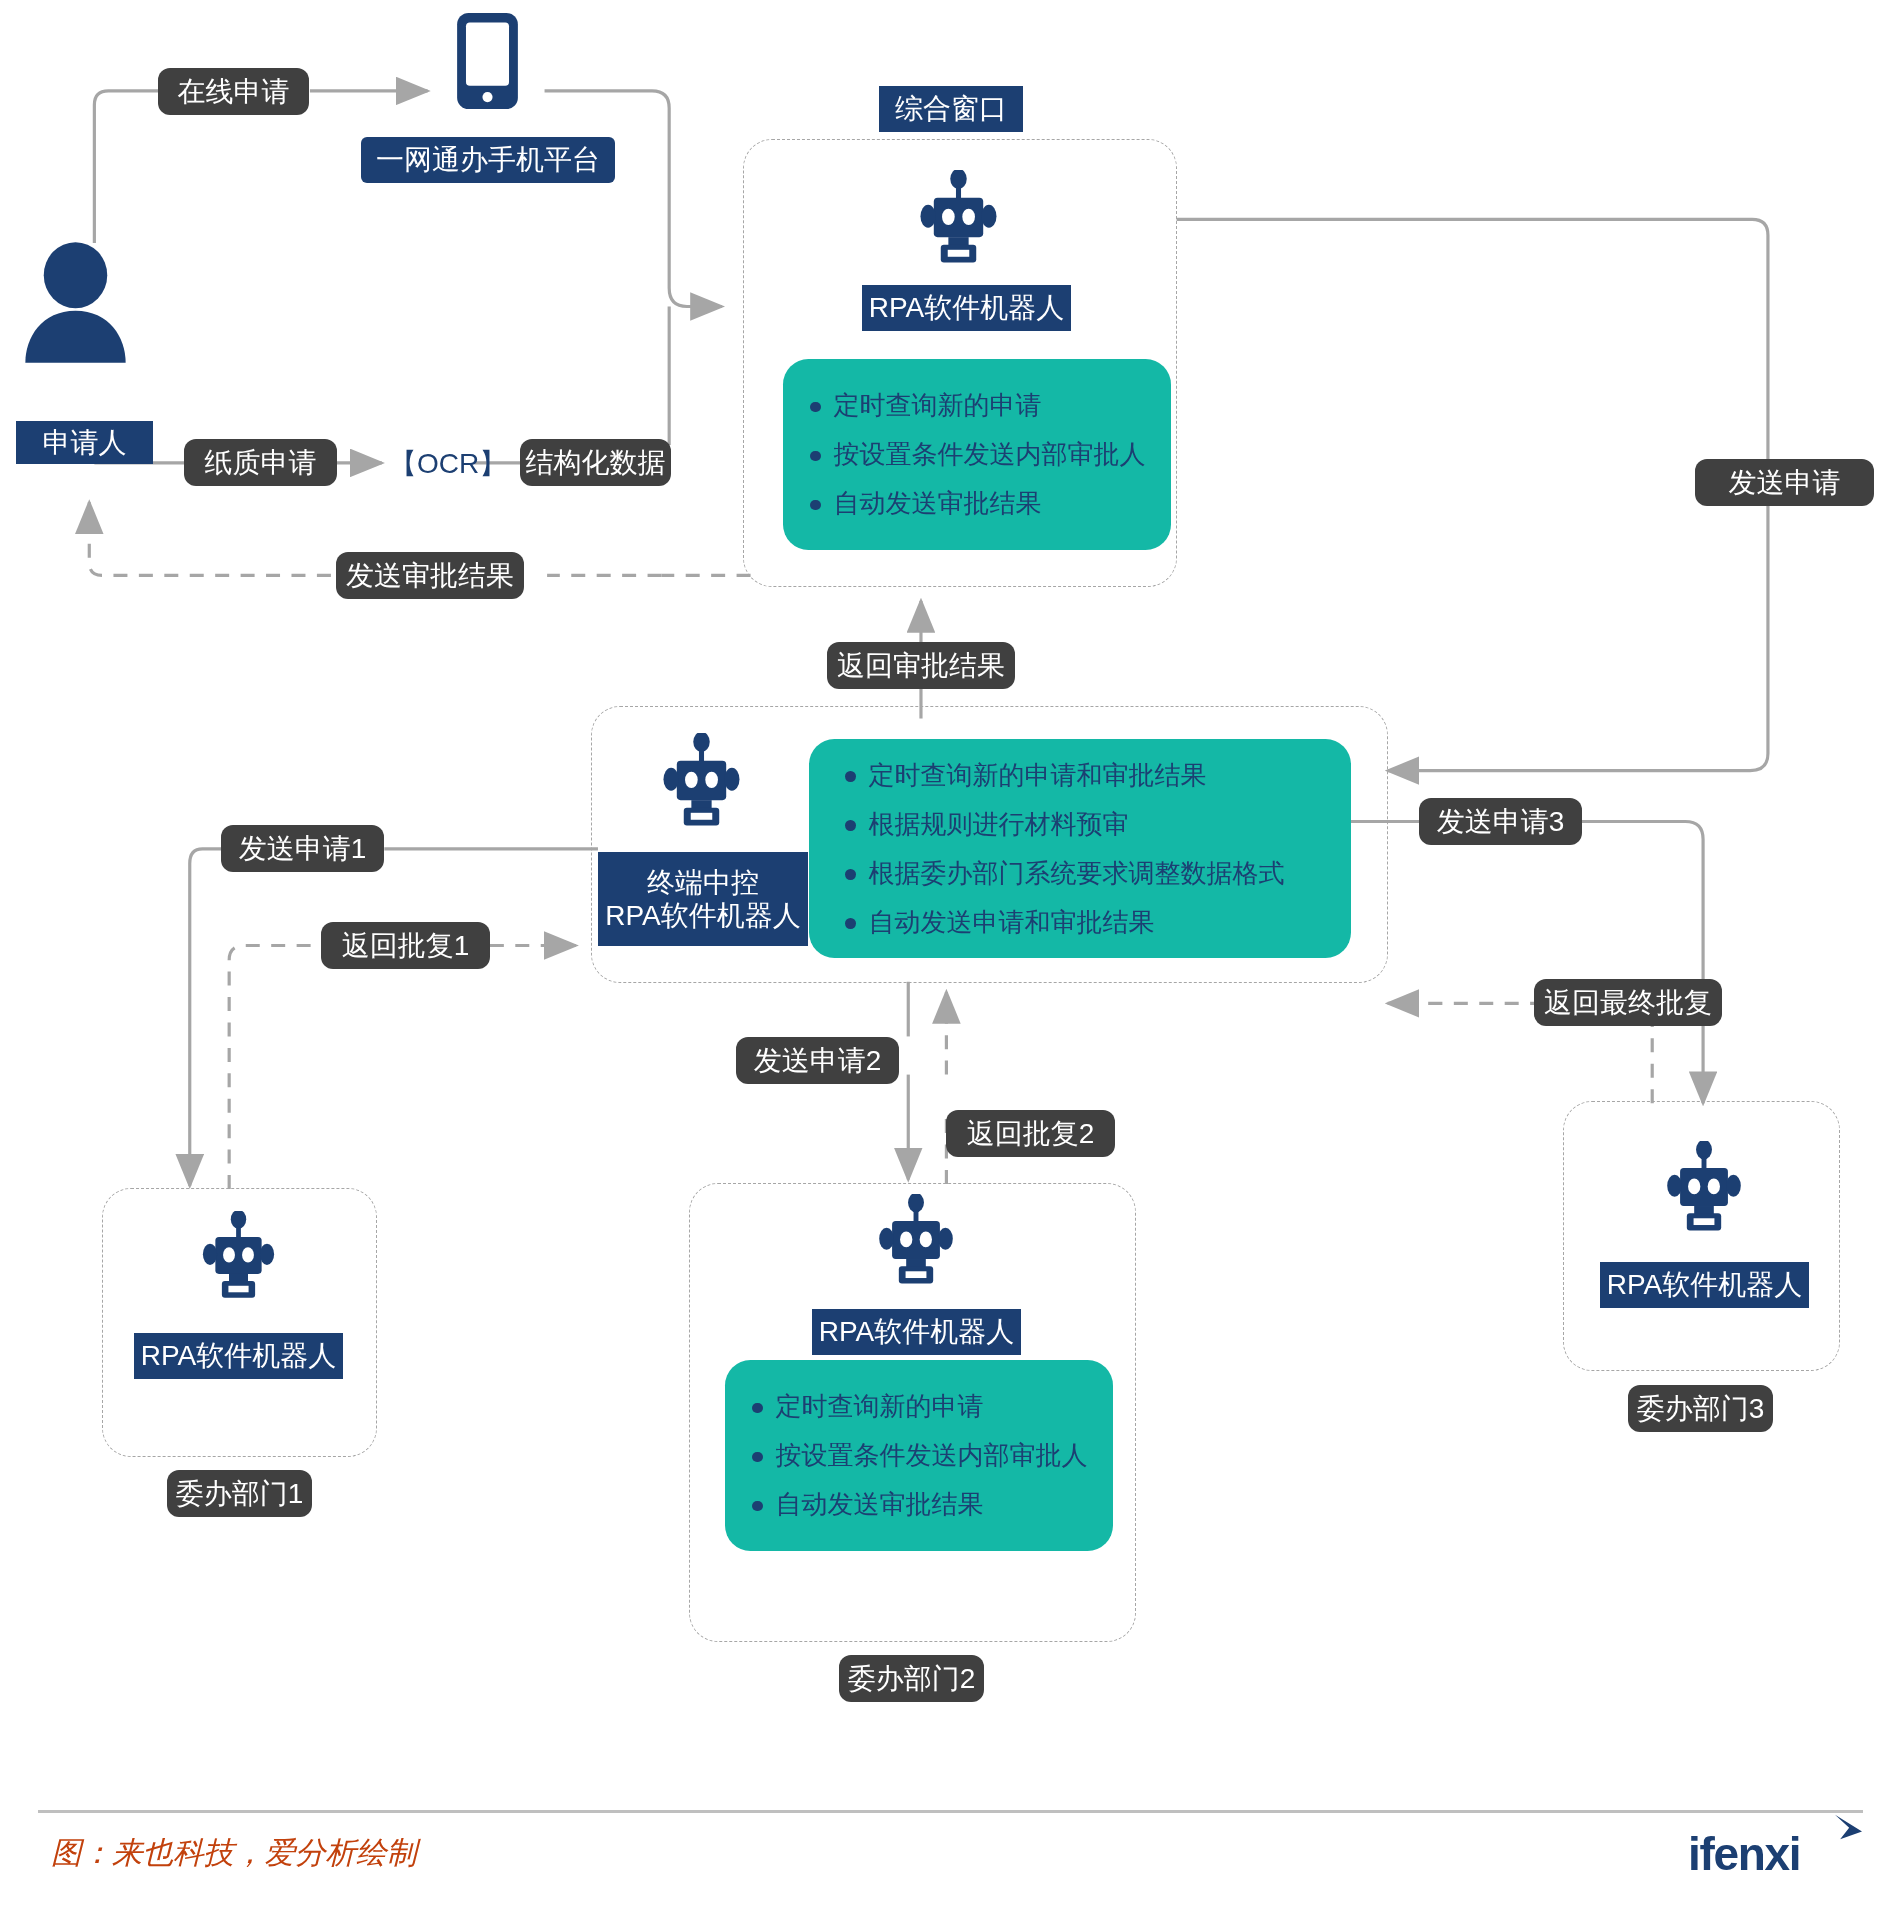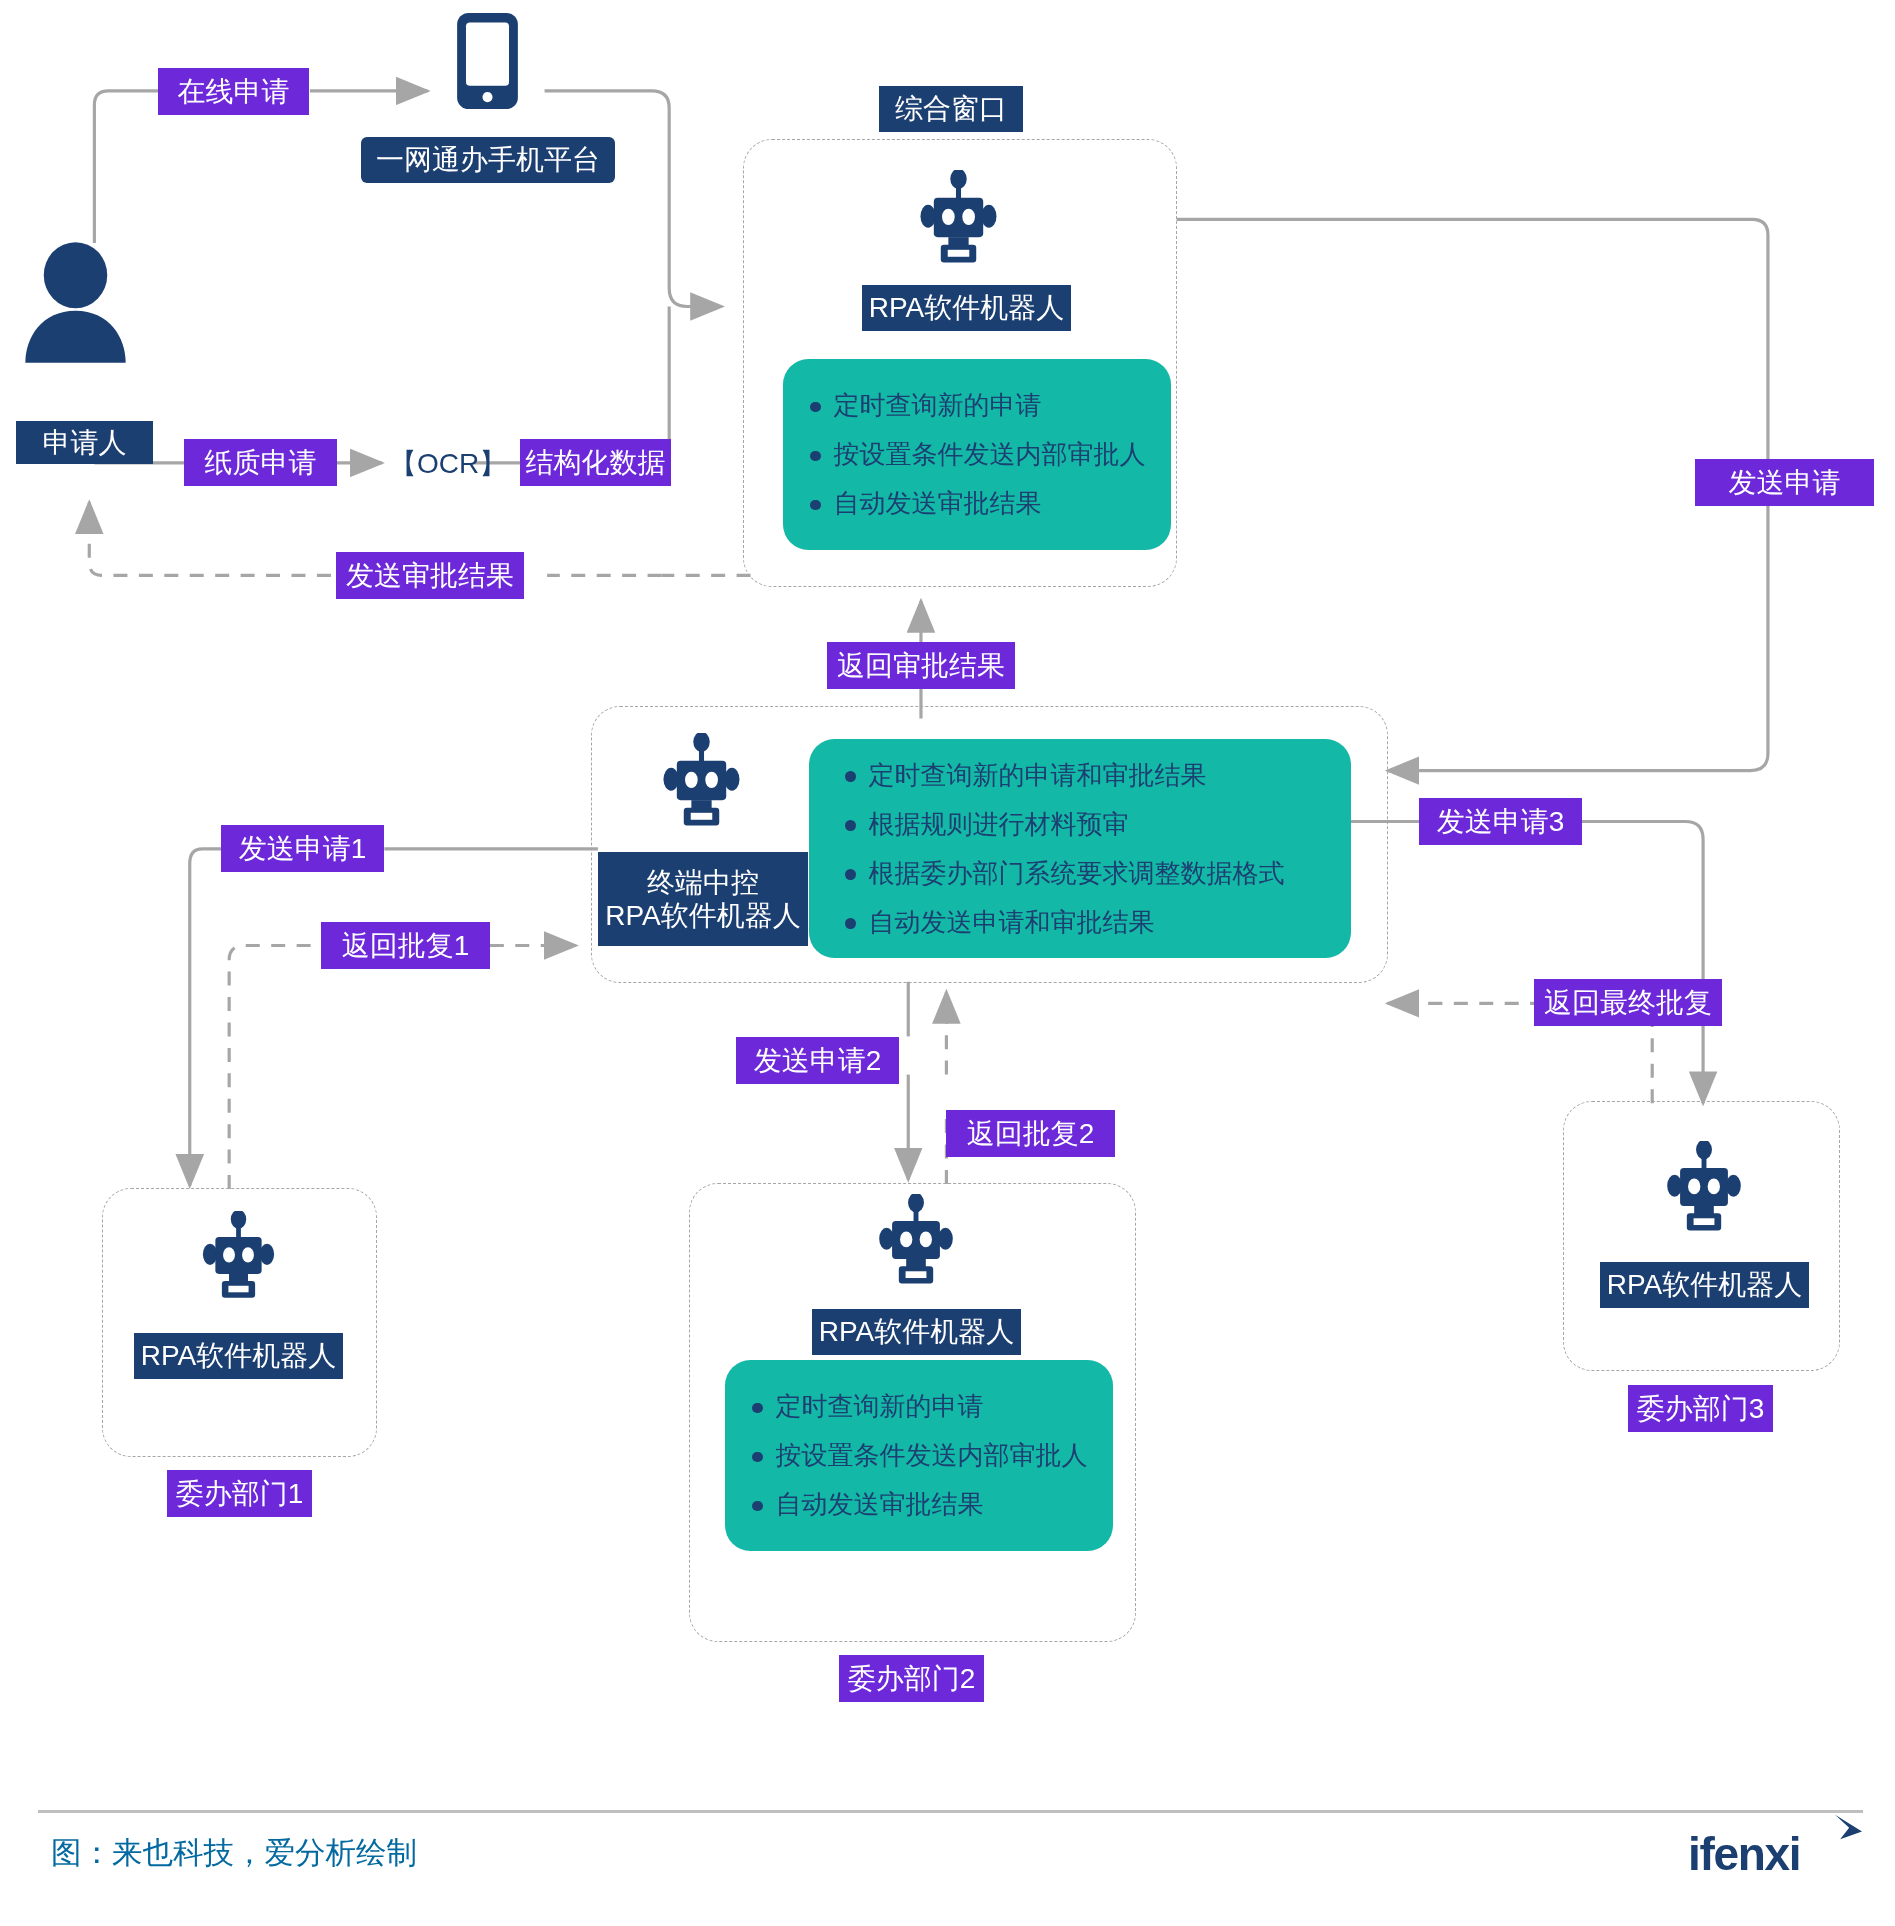--- a/index.html
+++ b/index.html
@@ -2,37 +2,37 @@
 <html style="font-size:10.2px"><head>
 <meta charset="utf-8">
 <style>
   html,body{margin:0;padding:0;background:#ffffff;}
   body{font-family:"Liberation Sans","DejaVu Sans",sans-serif;}
   #stage{position:relative;width:1896px;height:1926px;background:#fff;overflow:hidden;}
   svg#wires{position:absolute;left:0;top:0;width:1896px;height:1926px;pointer-events:none;}
 
   .lbl{position:absolute;display:flex;align-items:center;justify-content:center;
        color:#ffffff;text-align:center;line-height:1.18;white-space:pre;}
-  .lbl-mid{background:#6d28d9;}
+  .lbl-mid{background:#404040;border-radius:12px;}
   .lbl-dark{background:#1C3F72;}
 
   .dashbox{position:absolute;border:1.9px dashed #a6a6a6;border-radius:29px;background:transparent;}
 
   .bullets{position:absolute;background:#14b8a6;border-radius:25.4px;
            color:#1C3F72;display:flex;flex-direction:column;justify-content:center;}
   .bullets ul{list-style:none;margin:0;padding:0;}
   .bullets li{display:flex;align-items:flex-start;white-space:pre;}
   .bullets li .bdot{flex:0 0 auto;width:10.8px;height:10.8px;border-radius:50%;
                     background:#1C3F72;margin-right:12.7px;position:relative;top:.52em;}
 
   .icon{position:absolute;}
   .ocr{position:absolute;color:#1C3F72;white-space:pre;display:flex;align-items:center;justify-content:center;}
 
   .footline{position:absolute;background:#bfbfbf;}
-  .footsrc{position:absolute;color:#0369a1;white-space:pre;}
+  .footsrc{position:absolute;color:#c2410c;white-space:pre;font-style:italic;}
   .logo{position:absolute;color:#1C3F72;font-weight:bold;letter-spacing:-1.3px;}
 </style>
 </head>
 <body>
 
 <div id="stage">
 
   <svg id="wires" viewBox="0 0 2981 3029">
     <defs>
       <marker id="ah" markerWidth="11" markerHeight="9" refX="10" refY="4.5" orient="auto">

